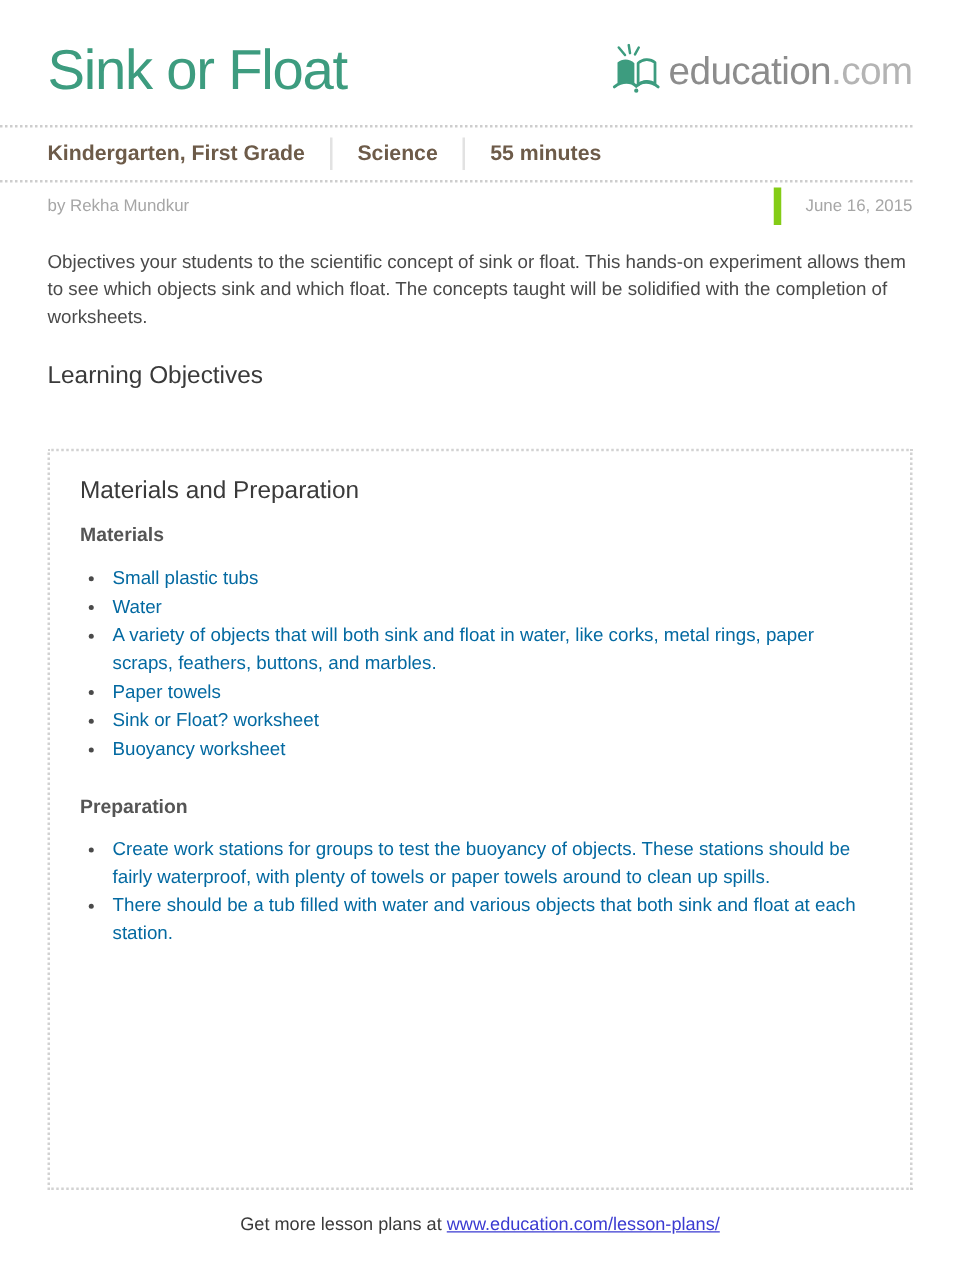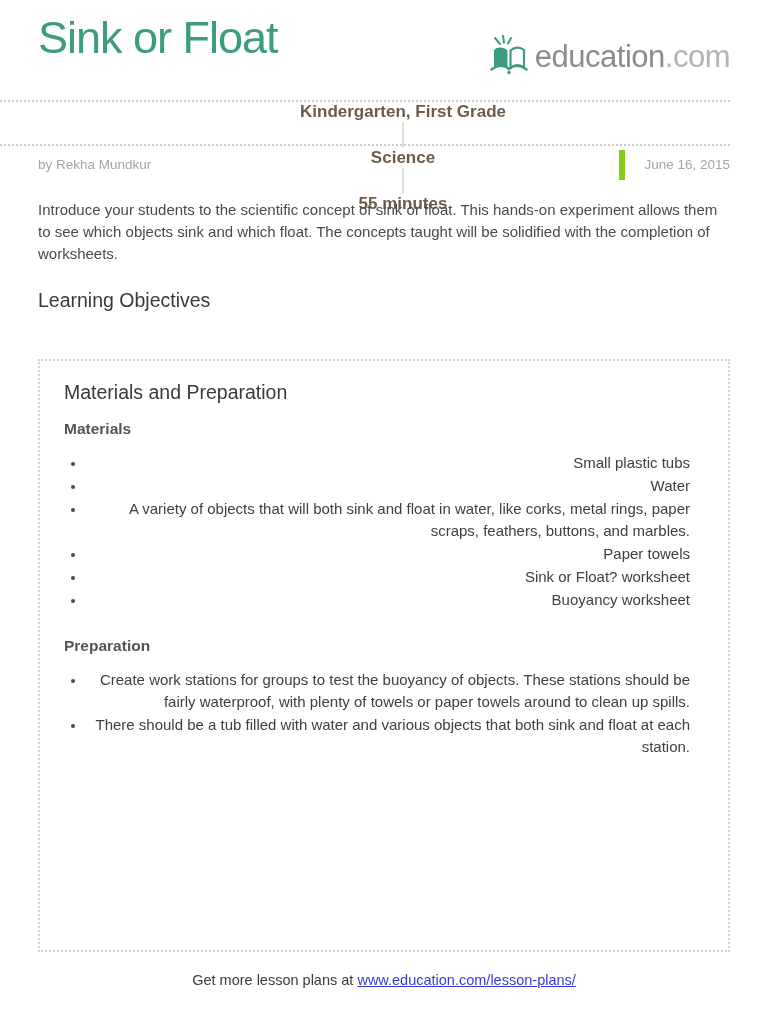--- a/index.html
+++ b/index.html
@@ -9,20 +9,21 @@
     background:#ffffff;
     font-family:"Liberation Sans", sans-serif;
     color:#4a4a4a;
     overflow:hidden;
     box-sizing:border-box;
   }
   
   .header{
     height:100px;
     display:flex;
+    align-items:center;
     justify-content:space-between;
     padding:12px 38px 0 38px;
     box-sizing:border-box;
     gap:28px;
   }
   .doc-title{
     margin:0;
     font-size:45px;
     font-weight:400;
     letter-spacing:-1px;
@@ -42,21 +43,20 @@
   }
   
   .meta-bar{
     height:42px;
     display:flex;
     align-items:center;
     padding-left:38px;
     font-size:17px;
     font-weight:bold;
     color:#6d5b49;
-    flex-direction:column;
   }
   .vdiv{
     width:2px;height:26px;
     background:#e2e2e2;
     margin:0 20px;
     flex:none;
   }
   
   .byline-bar{
     height:37px;
@@ -118,25 +118,24 @@
   }
   .sub-heading.prep{margin-top:26px;}
   ul.bullet-list{
     margin:0;
     padding:0 0 0 22px;
     list-style:disc;
   }
   ul.bullet-list li{
     font-size:15px;
     line-height:22px;
-    color:#404040;
+    color:#0369a1;
     margin-bottom:1px;
     padding-left:4px;
     max-width:600px;
-    text-align:right;
   }
   ul.bullet-list li::marker{color:#4a4a4a;font-size:13px;}
   
   .footer{
     position:absolute;
     left:0;right:0;
     bottom:36px;
     text-align:center;
     font-size:14.5px;
     color:#3a3a3a;
@@ -187,21 +186,21 @@
   <hr class="dotted-rule">
 
   <div class="byline-bar">
     <span>by Rekha Mundkur</span>
     <span class="byline-date">
         <span>June 16, 2015</span>
       </span>
   </div>
 
   <div class="content">
-    <p class="intro">Introduce your students to the scientific concept of sink or float. This hands-on experiment allows them to see which objects sink and which float. The concepts taught will be solidified with the completion of worksheets.</p>
+    <p class="intro">Objectives your students to the scientific concept of sink or float. This hands-on experiment allows them to see which objects sink and which float. The concepts taught will be solidified with the completion of worksheets.</p>
 
     <h2 class="section-heading">Learning Objectives</h2>
   </div>
 
   <div class="materials-box">
     <h2 class="box-heading">Materials and Preparation</h2>
 
     <h3 class="sub-heading">Materials</h3>
     <ul class="bullet-list">
       <li>Small plastic tubs</li>

